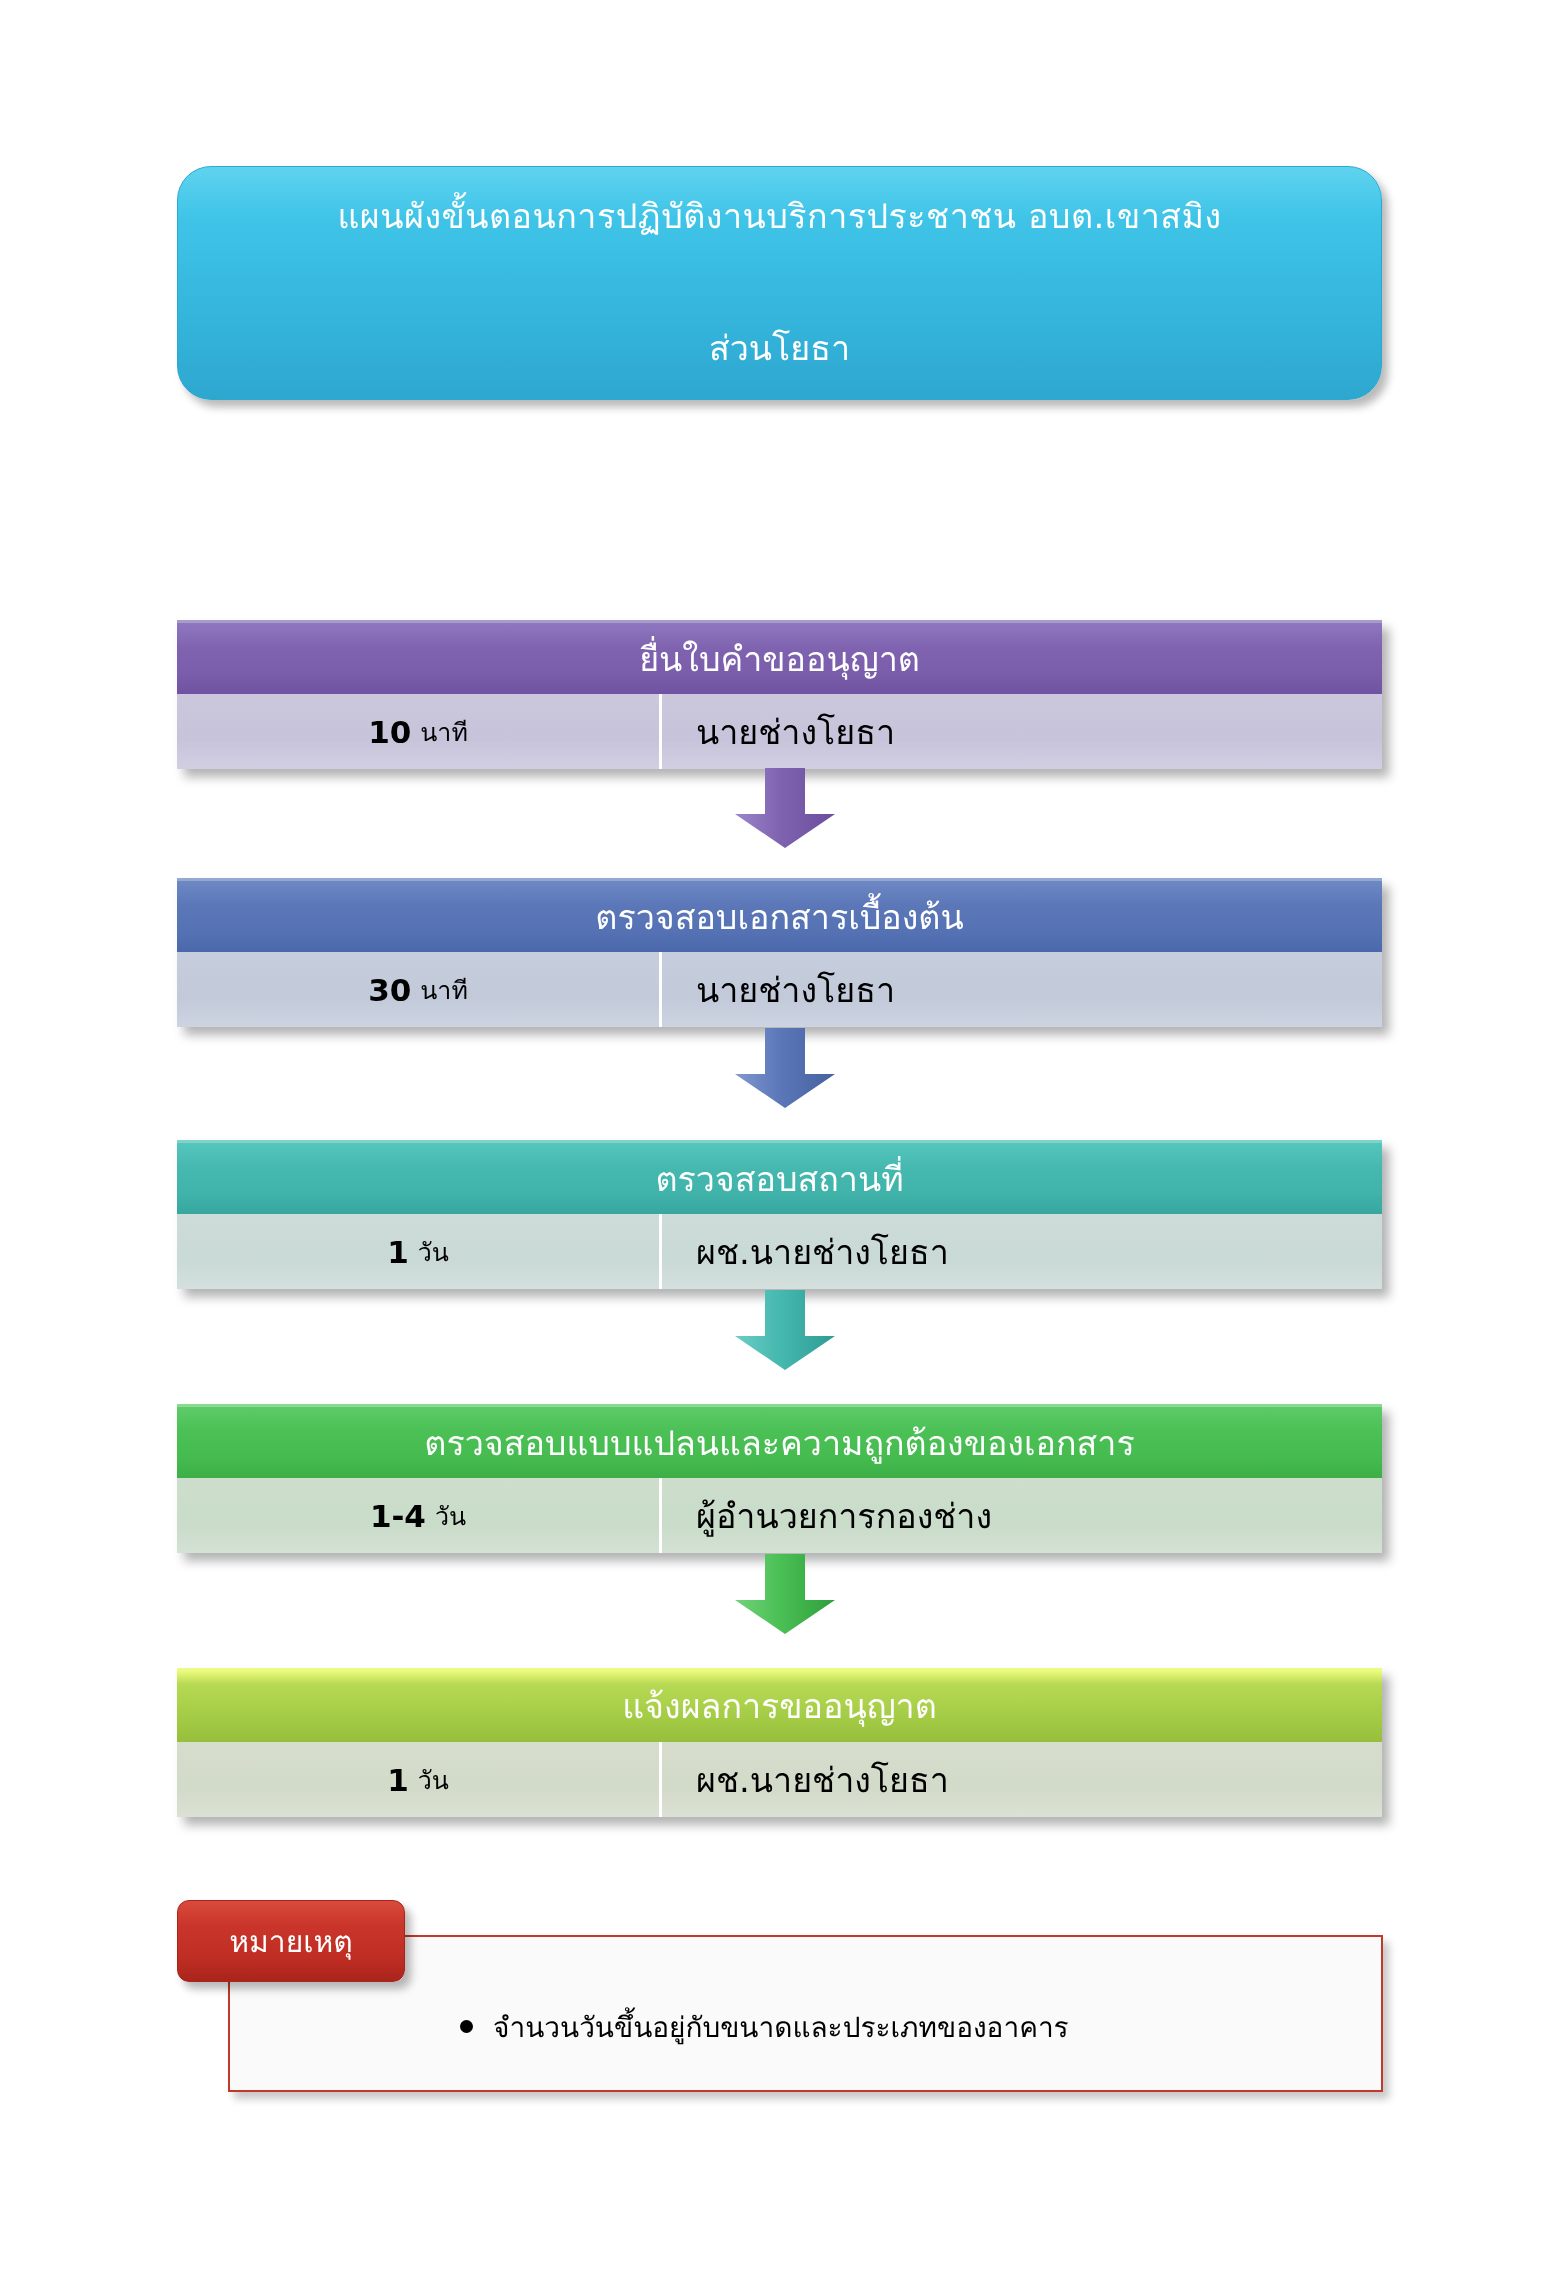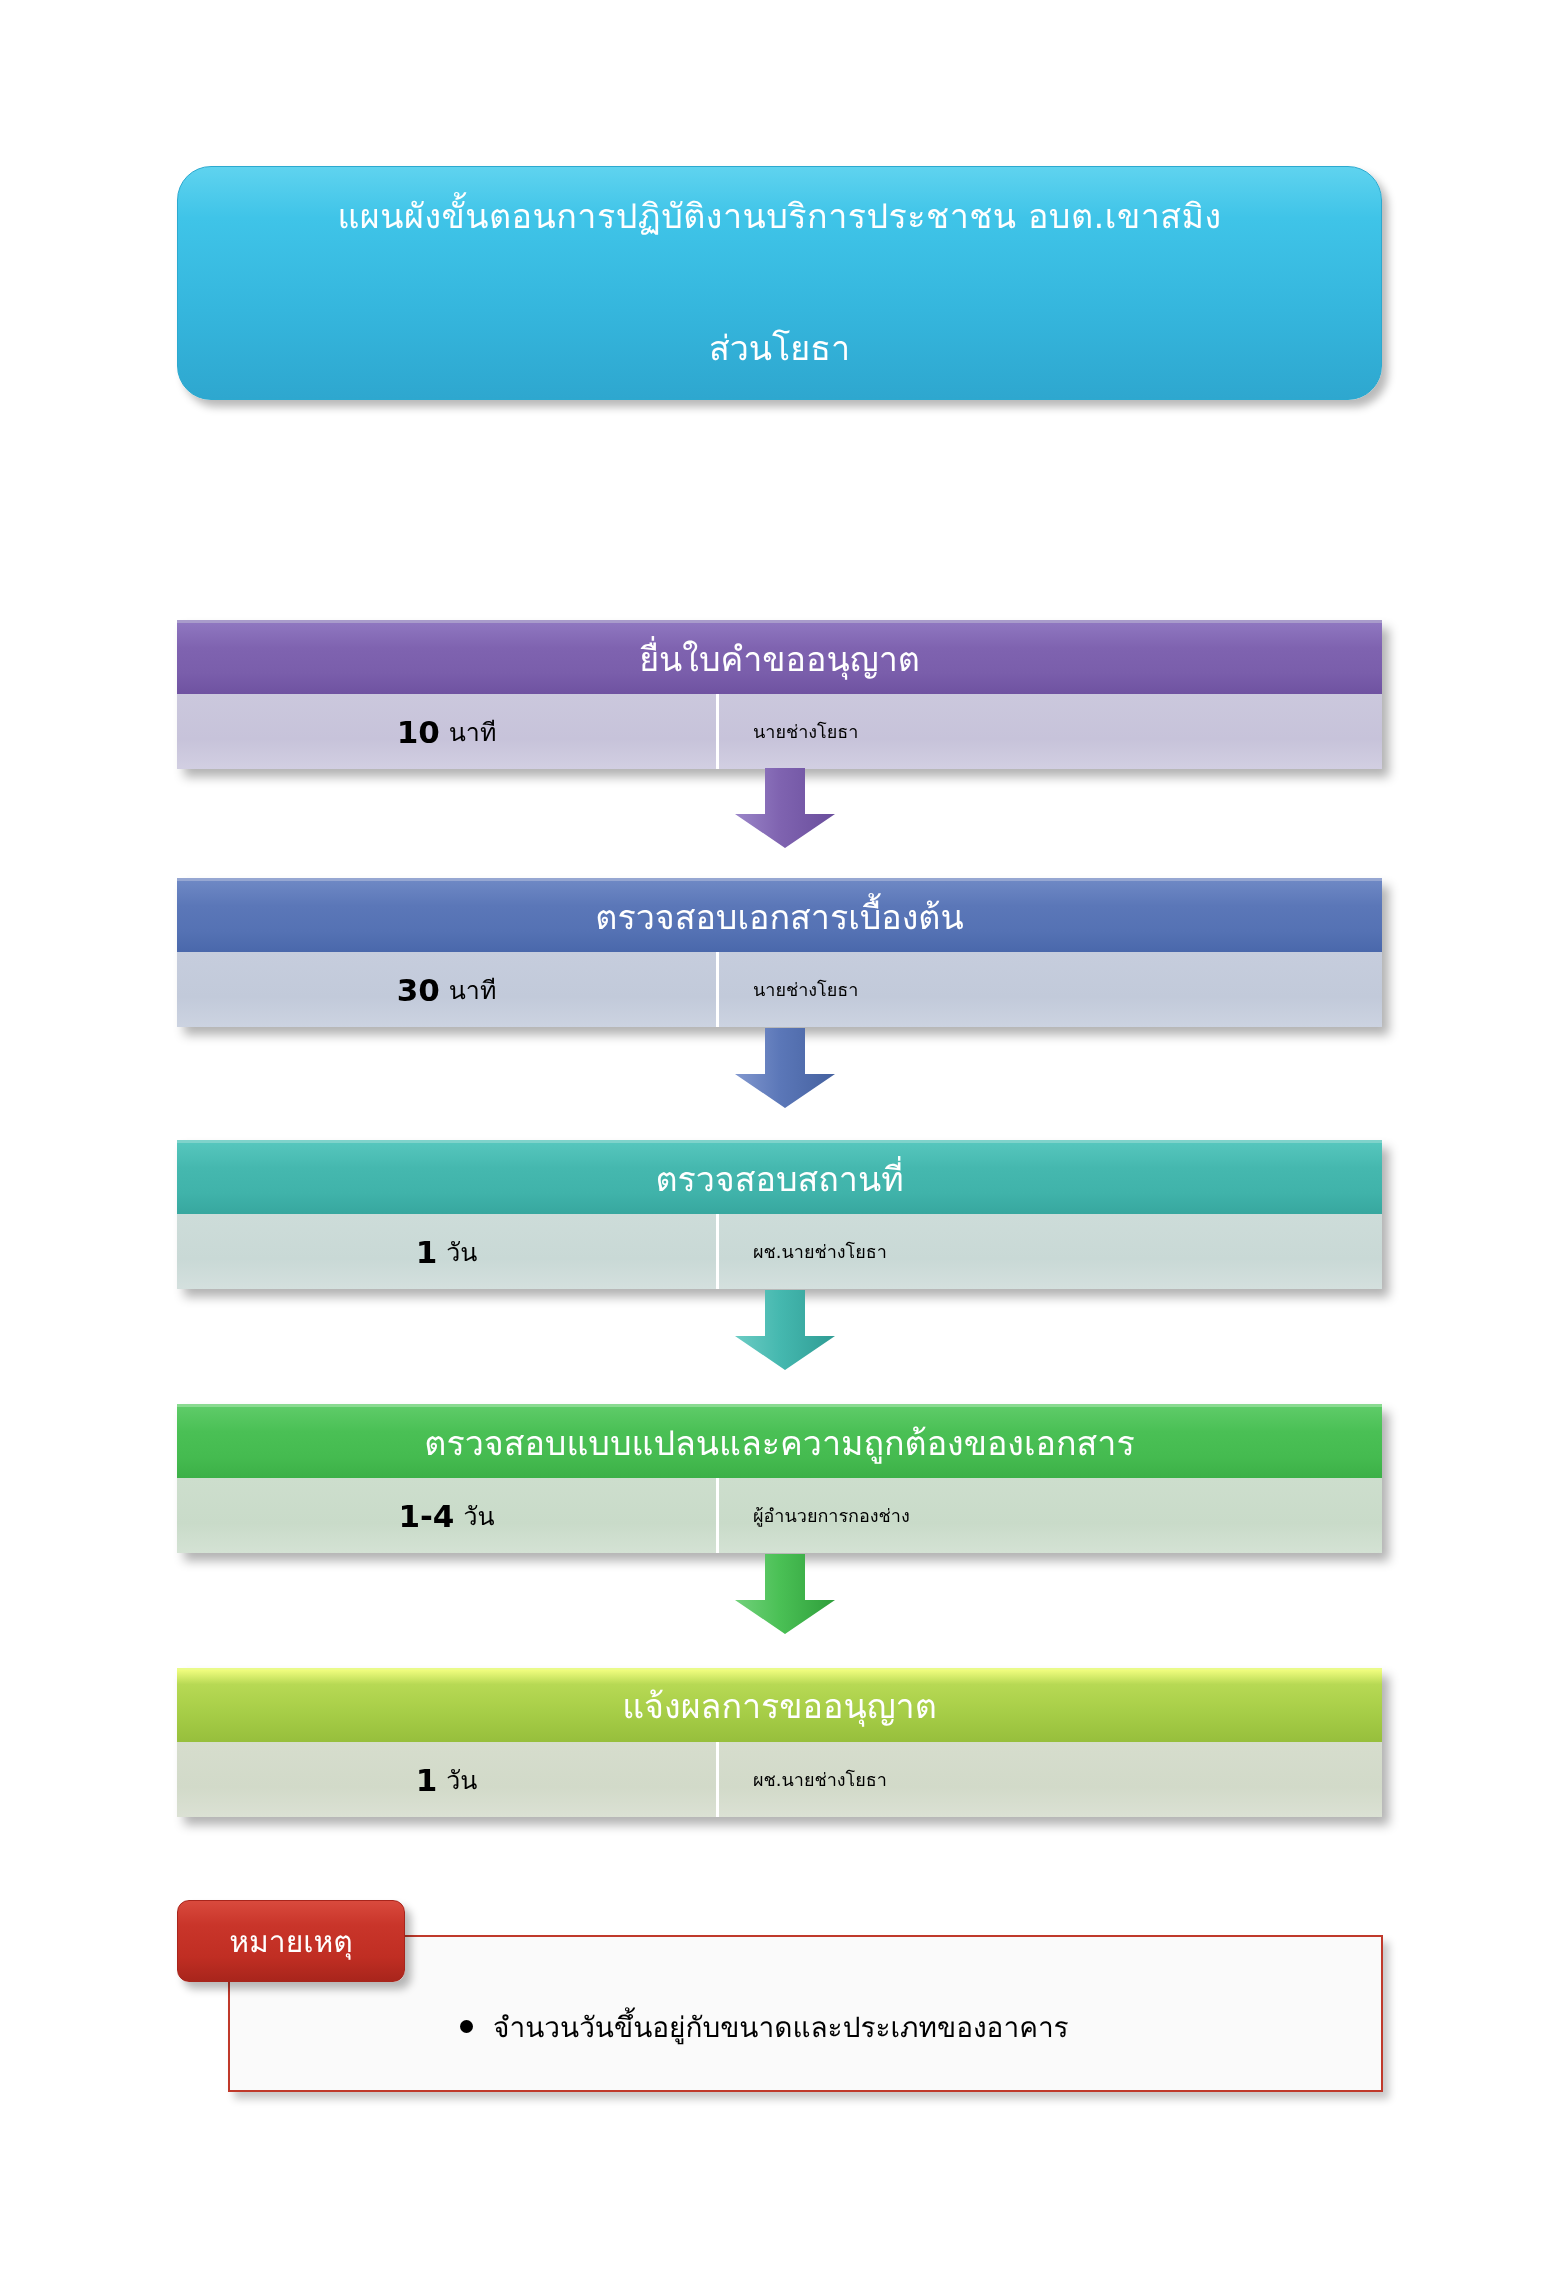--- a/index.html
+++ b/index.html
@@ -96,21 +96,21 @@
     color: #ffffff;
     font-size: 34px;
     text-align: center;
   }
   .step-body {
     height: 75px;
     display: flex;
     box-sizing: border-box;
   }
   .cell-time {
-    width: 542px;
+    width: 485px;
     display: flex;
     align-items: center;
     justify-content: center;
     box-sizing: border-box;
     border-right: 3px solid #ffffff;
   }
   .cell-role {
     flex: 1;
     display: flex;
     align-items: center;
@@ -123,21 +123,21 @@
     font-weight: bold;
     margin-right: 9px;
   }
   .time-unit {
     color: #000000;
     font-size: 25px;
     text-align: right;
   }
   .role-text {
     color: #000000;
-    font-size: 18px;
+    font-size: 34px;
   }
 
   
   .c-purple .step-header { background: linear-gradient(180deg, #8f77c0 0%, #7f63b0 35%, #7a5eab 70%, #6f52a1 100%); border-top: 3px solid #a99ccb; }
   .c-purple .step-body   { background: linear-gradient(180deg, #cbc8dd 0%, #c7c3da 60%, #d2cfe2 100%); }
 
   .c-blue .step-header { background: linear-gradient(180deg, #6e88c4 0%, #5b77b8 35%, #5572b4 70%, #4a68ab 100%); border-top: 3px solid #96a7d2; }
   .c-blue .step-body   { background: linear-gradient(180deg, #c6cddd 0%, #c2cada 60%, #ccd3e1 100%); }
 
   .c-teal .step-header { background: linear-gradient(180deg, #56c6bd 0%, #45b8af 35%, #40b3aa 70%, #37a79f 100%); border-top: 3px solid #7fd3cb; }

